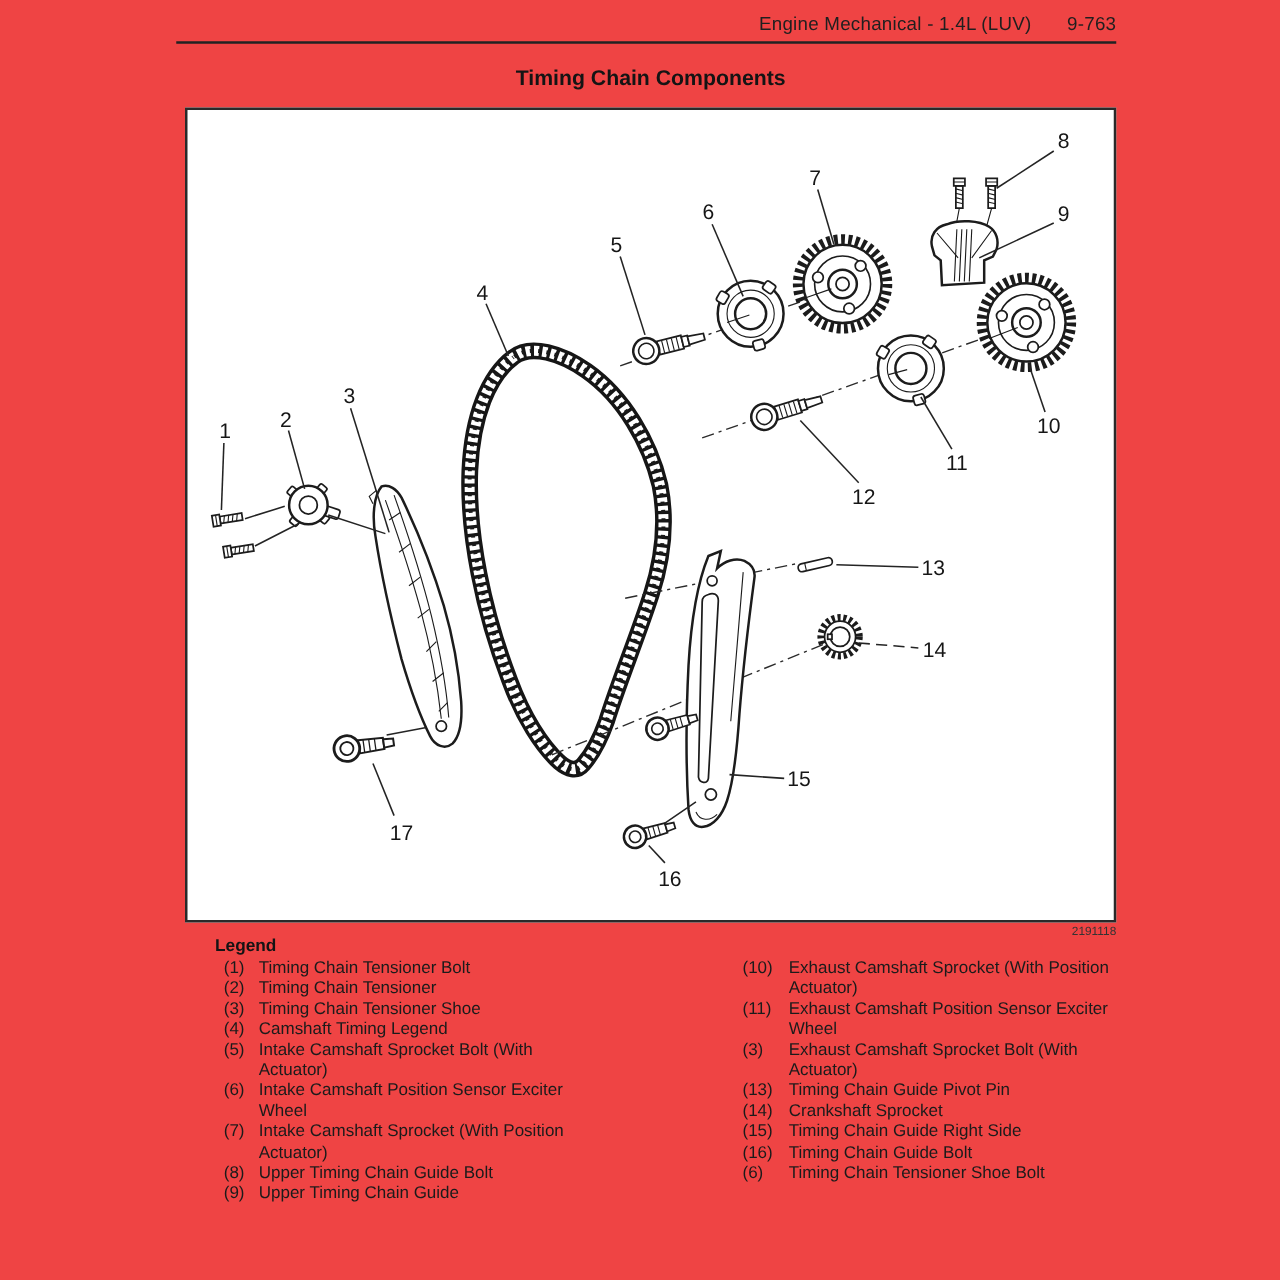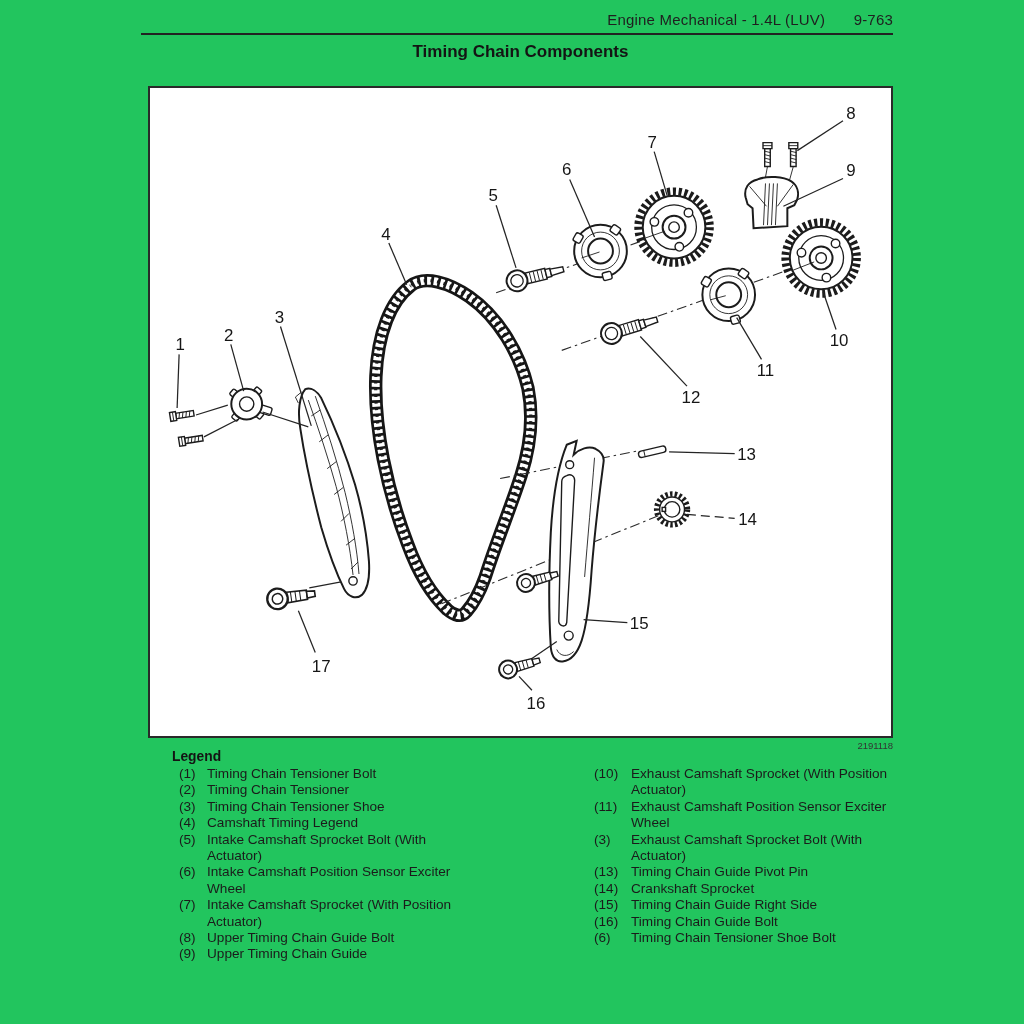--- a/index.html
+++ b/index.html
@@ -1,22 +1,22 @@
 <!DOCTYPE html>
 <html><head>
 <meta charset="utf-8">
 <style>
   html,body{margin:0;padding:0;background:#fff;}
-  .page{position:relative;width:1024px;height:1024px;background:#22c55e;overflow:hidden;
+  .page{position:relative;width:1024px;height:1024px;background:#ef4444;overflow:hidden;
         font-family:"Liberation Sans",sans-serif;color:#1b1b1b;}
   .hdr{position:absolute;top:11px;left:148px;width:745px;text-align:right;
        font-size:15px;color:#1f1f1f;letter-spacing:.2px;}
   .hdr .pg{margin-left:24px;}
   .hdr-rule{position:absolute;top:33px;left:141px;width:752px;height:2.4px;background:#222;}
-  .fig-title{position:absolute;top:42px;left:148px;width:745px;text-align:center;
+  .fig-title{position:absolute;top:53px;left:148px;width:745px;text-align:center;
              font-size:17px;font-weight:bold;color:#141414;}
   .fig-box{position:absolute;top:86px;left:148px;width:745px;height:652px;
            border:2px solid #2a2a2a;box-sizing:border-box;background:#fff;}
   .fig-box svg{display:block;width:741px;height:648px;}
   .fig-num{position:absolute;top:740px;left:148px;width:745px;text-align:right;
            font-size:9.5px;color:#333;}
   .legend{position:absolute;top:749px;left:148px;width:790px;font-size:13.6px;color:#1b1b1b;}
   .legend-h{font-size:13.8px;font-weight:bold;margin:0 0 2px 0;color:#141414;padding-left:24px;}
   .cols{display:flex;align-items:flex-start;}
   .col1{margin-left:31px;width:300px;}

